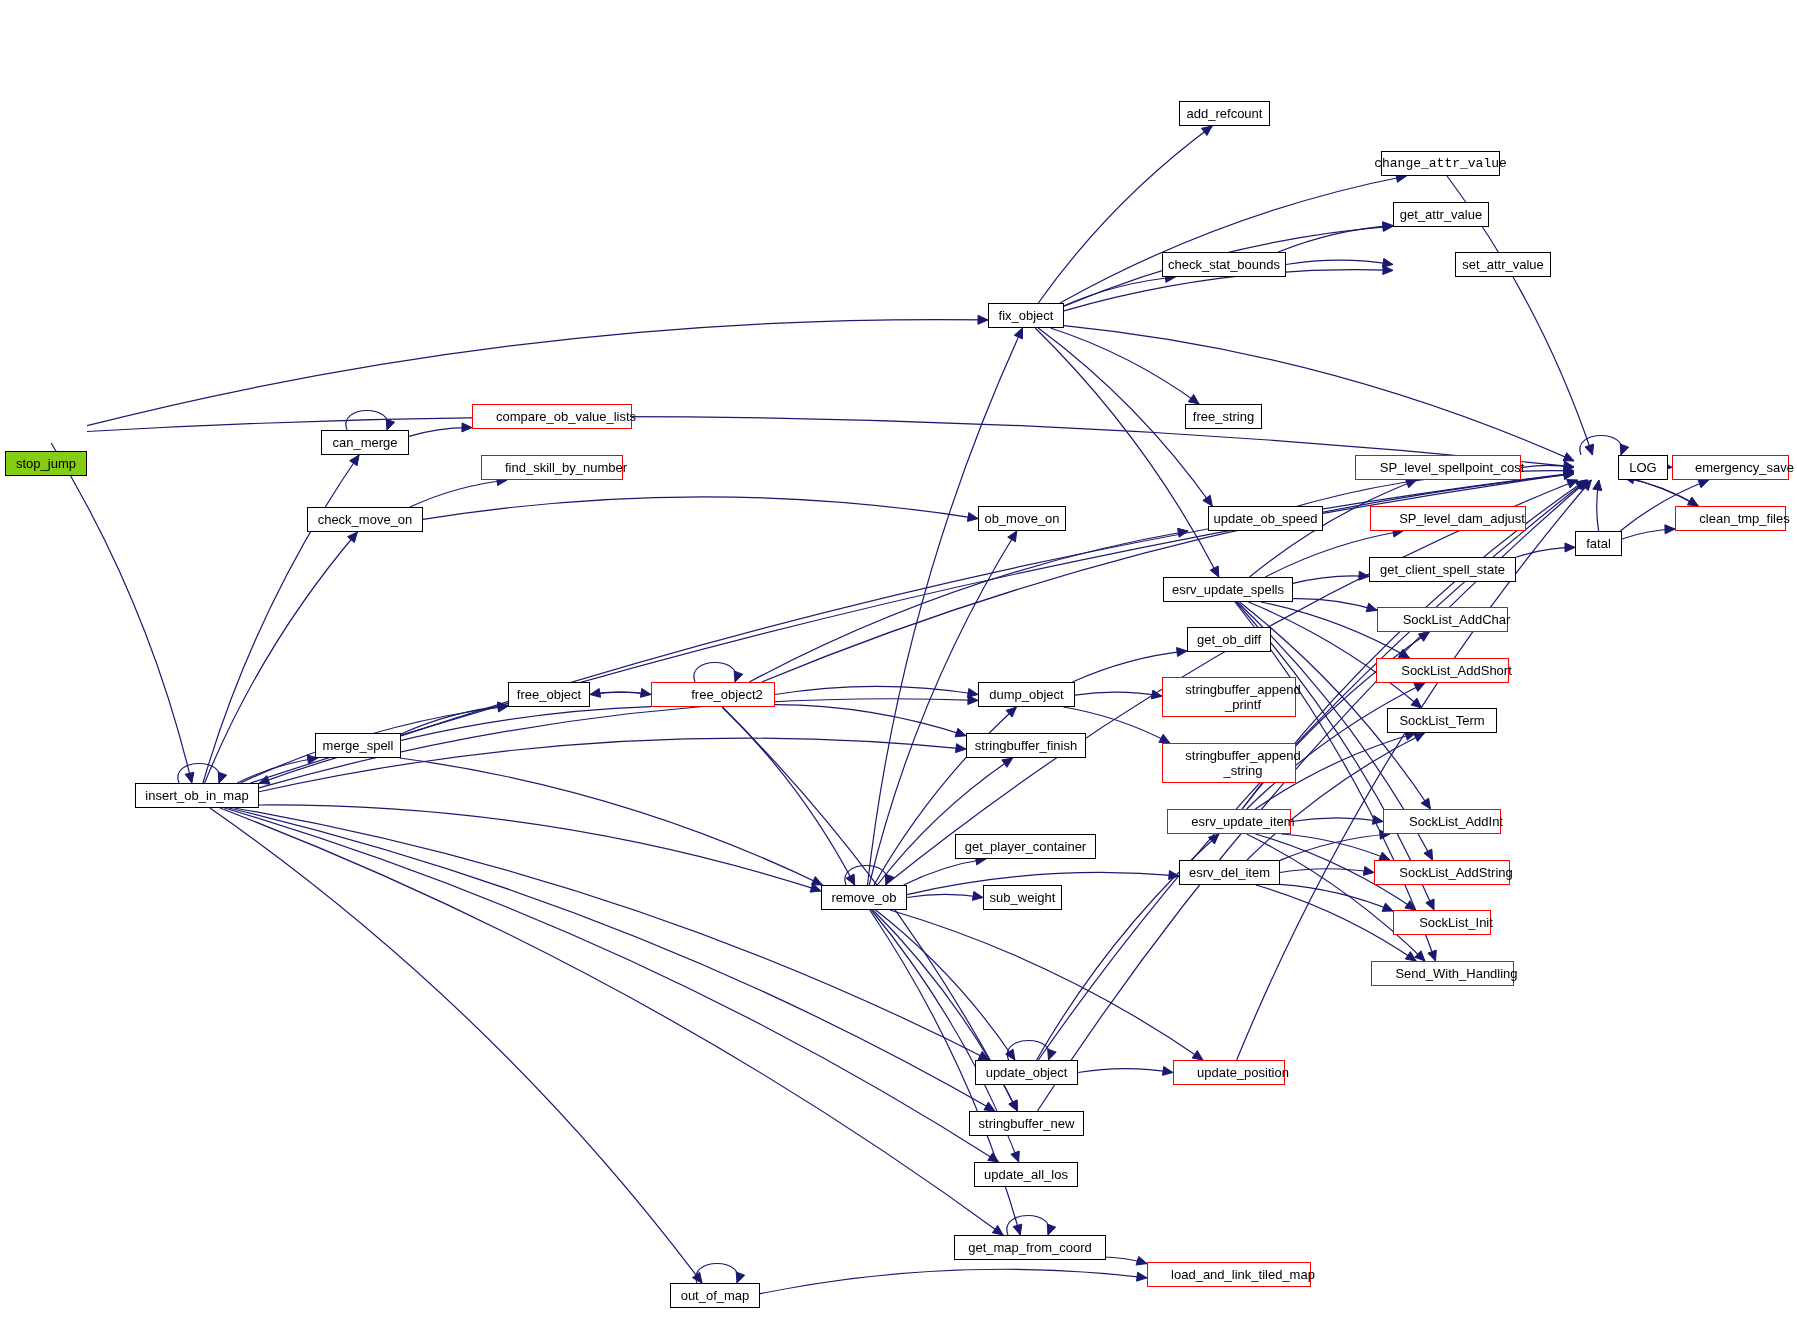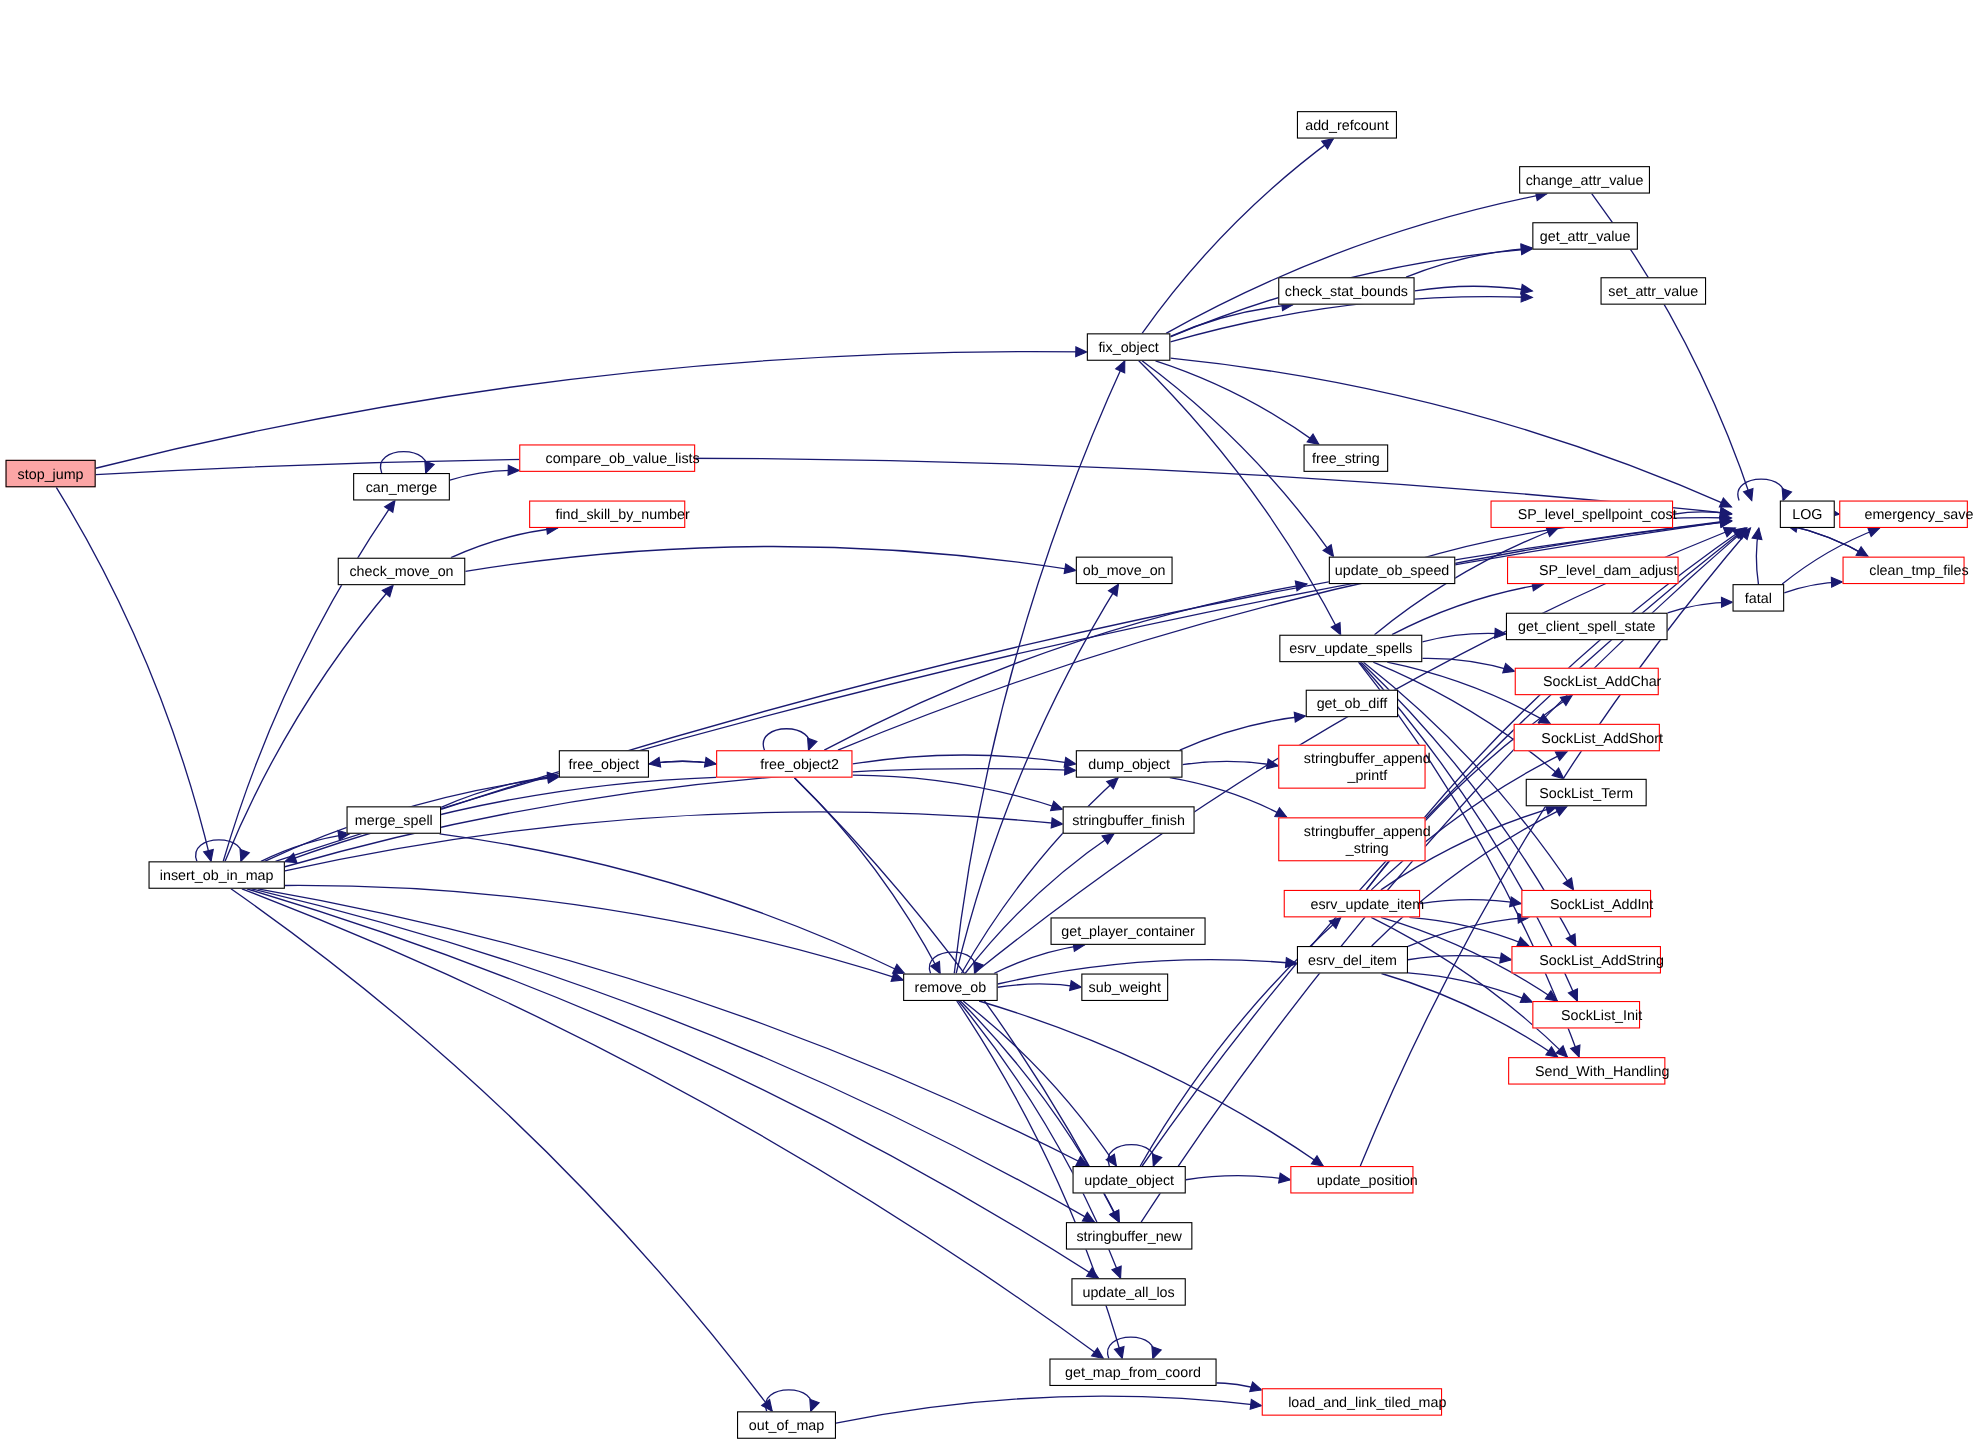--- a/index.html
+++ b/index.html
@@ -4,21 +4,21 @@
 <style>
   html, body { margin:0; padding:0; background:#ffffff; }
   body { width:1797px; height:1320px; position:relative; overflow:hidden;
          font-family:"Liberation Sans", "DejaVu Sans", sans-serif; }
   #edges { position:absolute; left:0; top:0; width:1797px; height:1320px; }
   .node { position:absolute; box-sizing:border-box; border:1.5px solid #000;
           background:#fff; font-size:13px; color:#000; display:flex;
           align-items:center; justify-content:center; text-align:center;
           line-height:15px; white-space:pre-line; cursor:pointer; }
   .node.red { border-color:#ff0000;padding-left:28px; }
-  .node.root { background:#fca5a5; }
+  .node.root { background:#84cc16;margin-top:33px; }
   .edge { fill:none; stroke:#191970; stroke-width:1.2; }
   .arrow { fill:#191970; stroke:#191970; }
 </style>
 </head>
 <body>
 
 <svg id="edges" xmlns="http://www.w3.org/2000/svg">
     <path class="edge" d="M51.17123287671233,443 Q148.7,601.7473972602739 191.82876712328766,783"></path>
     <polygon points="191.82876712328766,783 193.89168648274122,772.2299320468072 185.1361409538828,774.3133001112852" class="arrow"></polygon>
     <path class="edge" d="M87,425.6887755102041 Q530.5071657828166,313.2328706106222 988,319.9591836734694"></path>
@@ -263,21 +263,21 @@
     <div class="node" style="left: 1163px; top: 577px; width: 130px; height: 25px;">esrv_update_spells</div>
     <div class="node" style="left: 1187px; top: 627px; width: 84px; height: 25px;">get_ob_diff</div>
     <div class="node red" style="left: 1162px; top: 677px; width: 134px; height: 40px;">stringbuffer_append
 _printf</div>
     <div class="node red" style="left: 1162px; top: 743px; width: 134px; height: 40px;">stringbuffer_append
 _string</div>
     <div class="node red" style="left: 1167px; top: 809px; width: 124px; height: 25px;">esrv_update_item</div>
     <div class="node" style="left: 1179px; top: 860px; width: 101px; height: 25px;">esrv_del_item</div>
     <div class="node red" style="left: 1173px; top: 1060px; width: 112px; height: 25px;">update_position</div>
     <div class="node red" style="left: 1147px; top: 1262px; width: 164px; height: 25px;">load_and_link_tiled_map</div>
-    <div class="node" style="left: 1381px; top: 151px; width: 119px; height: 25px;">change_attr_value</div>
+    <div class="node" style="left: 1381px; top: 151px; width: 119px; height: 25px; font-family: Liberation Mono, monospace;">change_attr_value</div>
     <div class="node" style="left: 1393px; top: 202px; width: 96px; height: 25px;">get_attr_value</div>
     <div class="node" style="left: 1428px; top: 252px; width: 96px; height: 25px; margin-left: 27px;">set_attr_value</div>
     <div class="node red" style="left: 1355px; top: 455px; width: 166px; height: 25px;">SP_level_spellpoint_cost</div>
     <div class="node red" style="left: 1370px; top: 506px; width: 156px; height: 25px;">SP_level_dam_adjust</div>
     <div class="node" style="left: 1369px; top: 557px; width: 147px; height: 25px;">get_client_spell_state</div>
     <div class="node red" style="left: 1377px; top: 607px; width: 131px; height: 25px;">SockList_AddChar</div>
     <div class="node red" style="left: 1376px; top: 658px; width: 133px; height: 25px;">SockList_AddShort</div>
     <div class="node" style="left: 1387px; top: 708px; width: 110px; height: 25px;">SockList_Term</div>
     <div class="node red" style="left: 1383px; top: 809px; width: 118px; height: 25px;">SockList_AddInt</div>
     <div class="node red" style="left: 1374px; top: 860px; width: 136px; height: 25px;">SockList_AddString</div>

